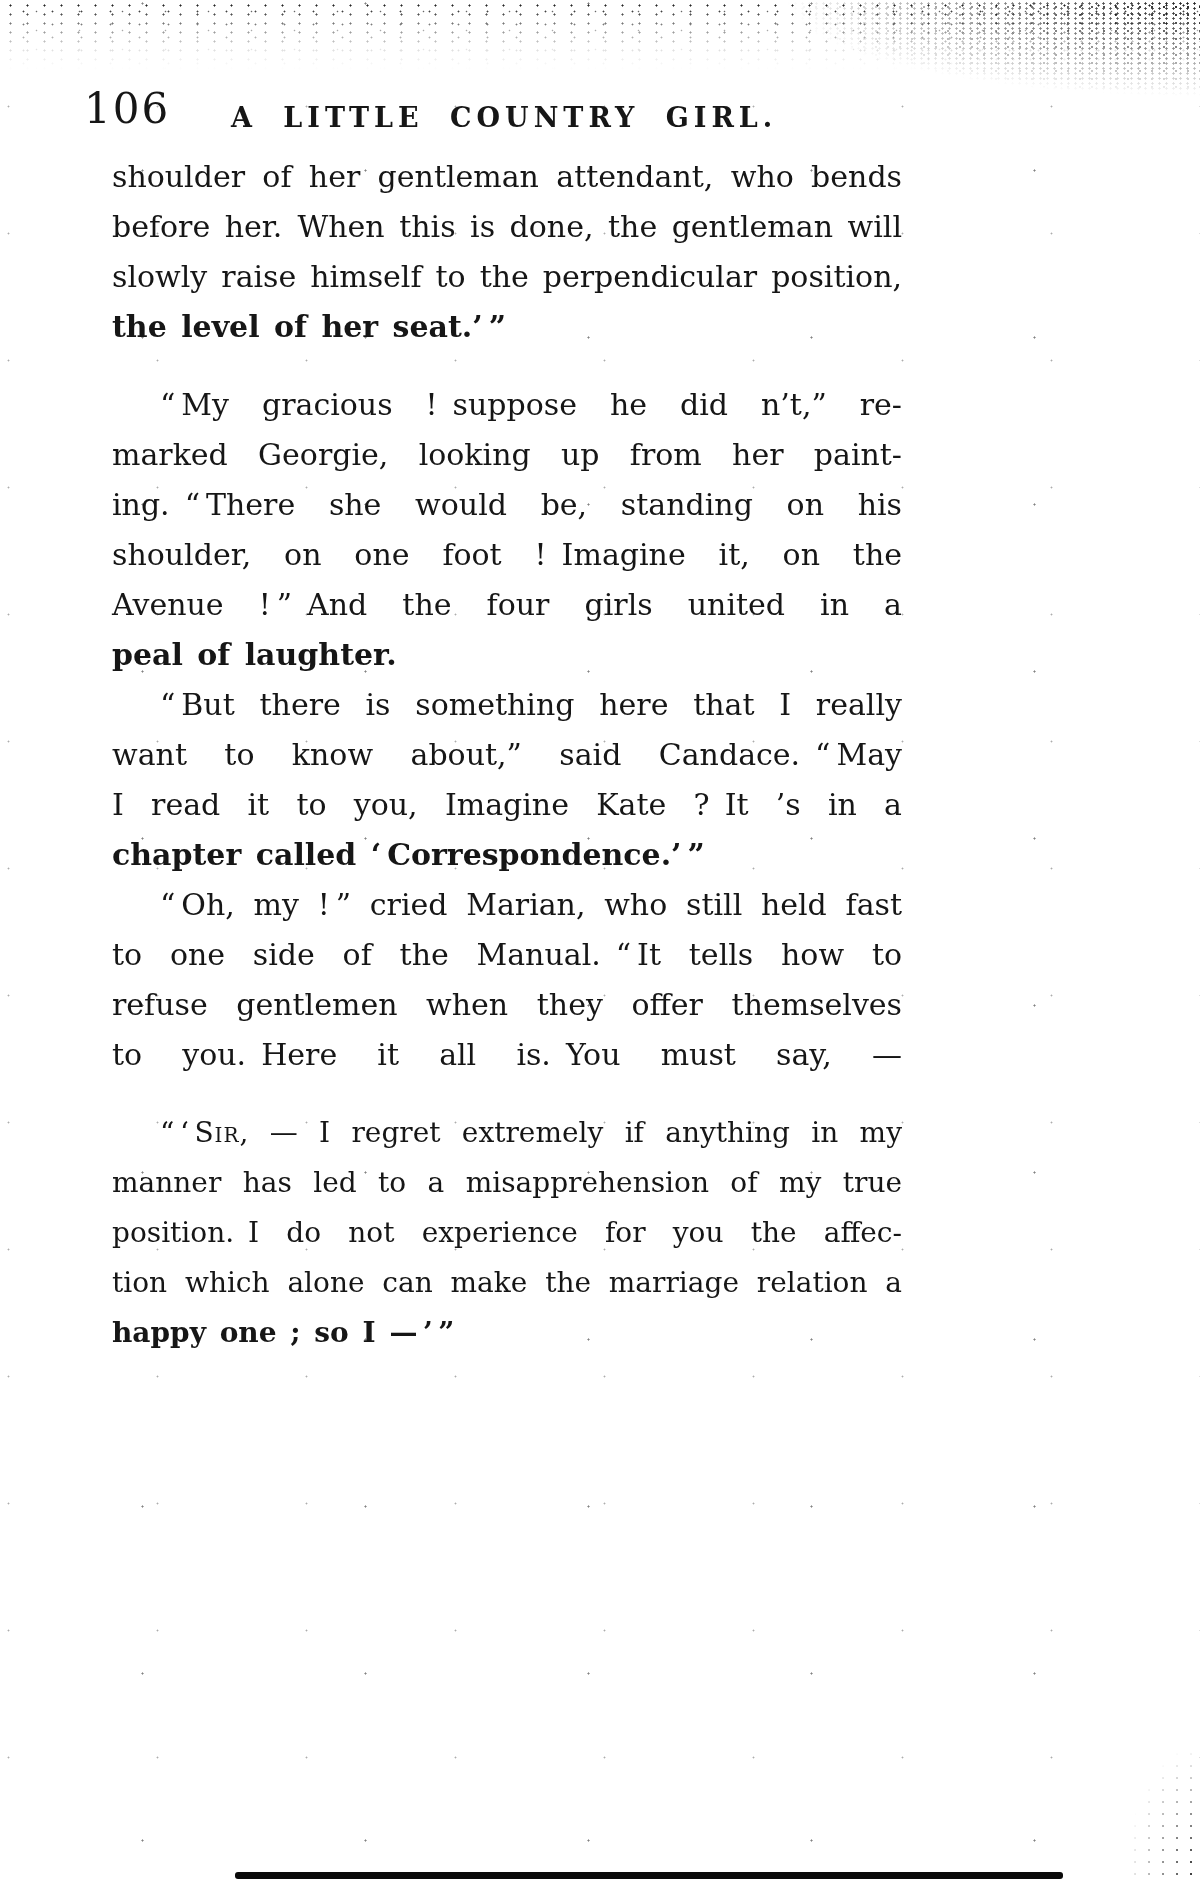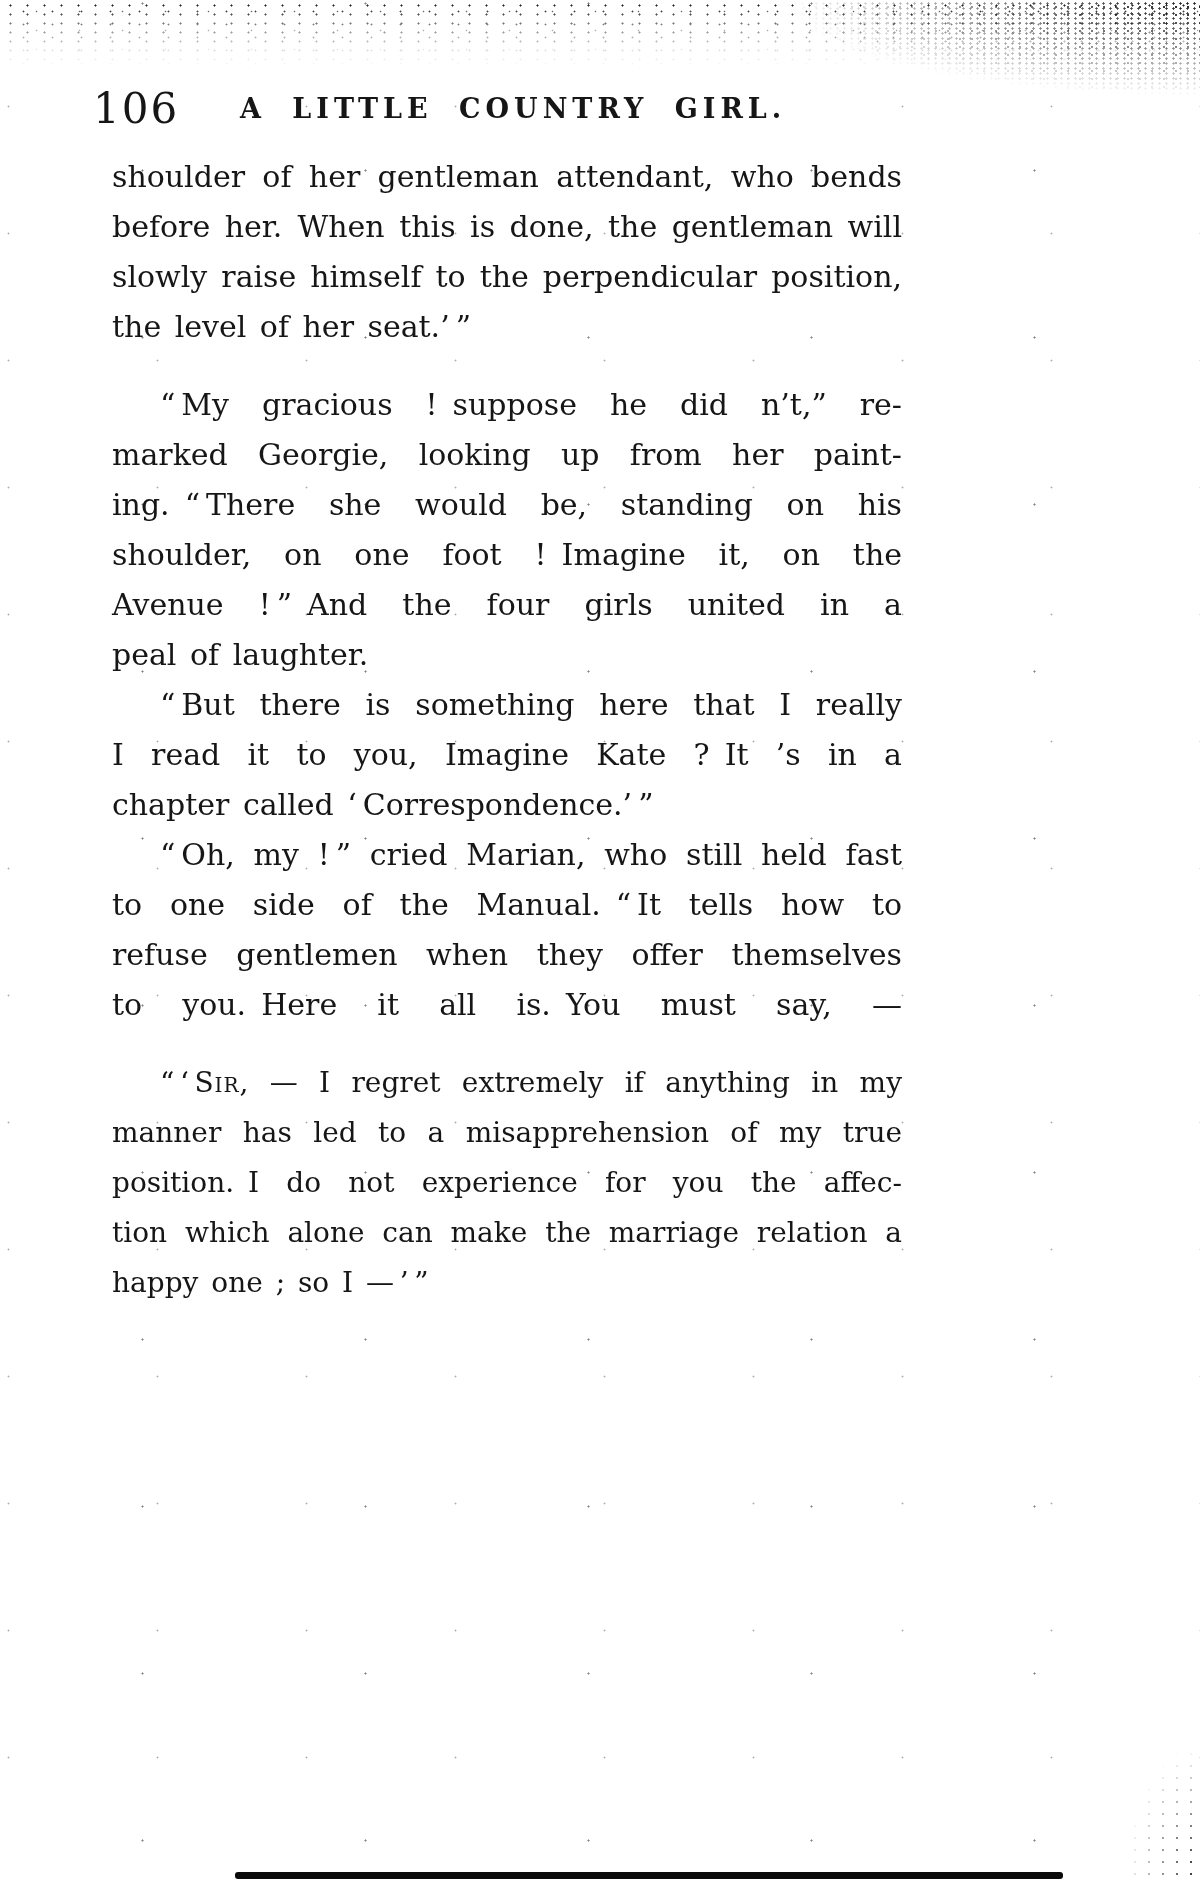--- a/index.html
+++ b/index.html
@@ -60,23 +60,23 @@
             mask-image: radial-gradient(100% 100% at 100% 100%, rgba(0,0,0,.85), transparent 75%);
   }
   .bottom-streak {
     position: absolute; left: 235px; bottom: 1px; width: 828px; height: 7px;
     background: #0a0a0a; border-radius: 3px;
   }
 
   
   .header {
     position: absolute;
-    top: 84px; left: 93px; width: 790px;
+    top: 84px; left: 84px; width: 790px;
     display: flex;
-    align-items: center;
+    align-items: flex-end;
   }
   .page-number {
     font-size: 42px;
     letter-spacing: 2px;
   }
   .running-title {
     flex: 1;
     text-align: center;
     font-size: 27px;
     font-weight: 700;
@@ -97,20 +97,21 @@
   .para.gap-before { margin-top: 28px; }
   .para.letter { font-size: 28px; }
   .line {
     text-align: justify;
     text-align-last: justify;
   }
   .line.indent { text-indent: 48px; }
   .line.last {
     text-align-last: left;
     word-spacing: 4px;
+    font-weight: bold;
   }
   .smallcaps {
     font-variant: small-caps;
     letter-spacing: 1px;
   }
 </style>
 </head>
 <body>
 
 <div class="page">
@@ -136,20 +137,21 @@
       <div class="para gap-before">
         <div class="line indent">“ My gracious ! suppose he did n’t,” re-</div>
         <div class="line">marked Georgie, looking up from her paint-</div>
         <div class="line">ing. “ There she would be, standing on his</div>
         <div class="line">shoulder, on one foot ! Imagine it, on the</div>
         <div class="line">Avenue ! ” And the four girls united in a</div>
         <div class="line last">peal of laughter.</div>
       </div>
       <div class="para">
         <div class="line indent">“ But there is something here that I really</div>
+        <div class="line">want to know about,” said Candace. “ May</div>
         <div class="line">I read it to you, Imagine Kate ? It ’s in a</div>
         <div class="line last">chapter called ‘ Correspondence.’ ”</div>
       </div>
       <div class="para">
         <div class="line indent">“ Oh, my ! ” cried Marian, who still held fast</div>
         <div class="line">to one side of the Manual. “ It tells how to</div>
         <div class="line">refuse gentlemen when they offer themselves</div>
         <div class="line">to you. Here it all is. You must say, —</div>
       </div>
       <div class="para gap-before letter">

